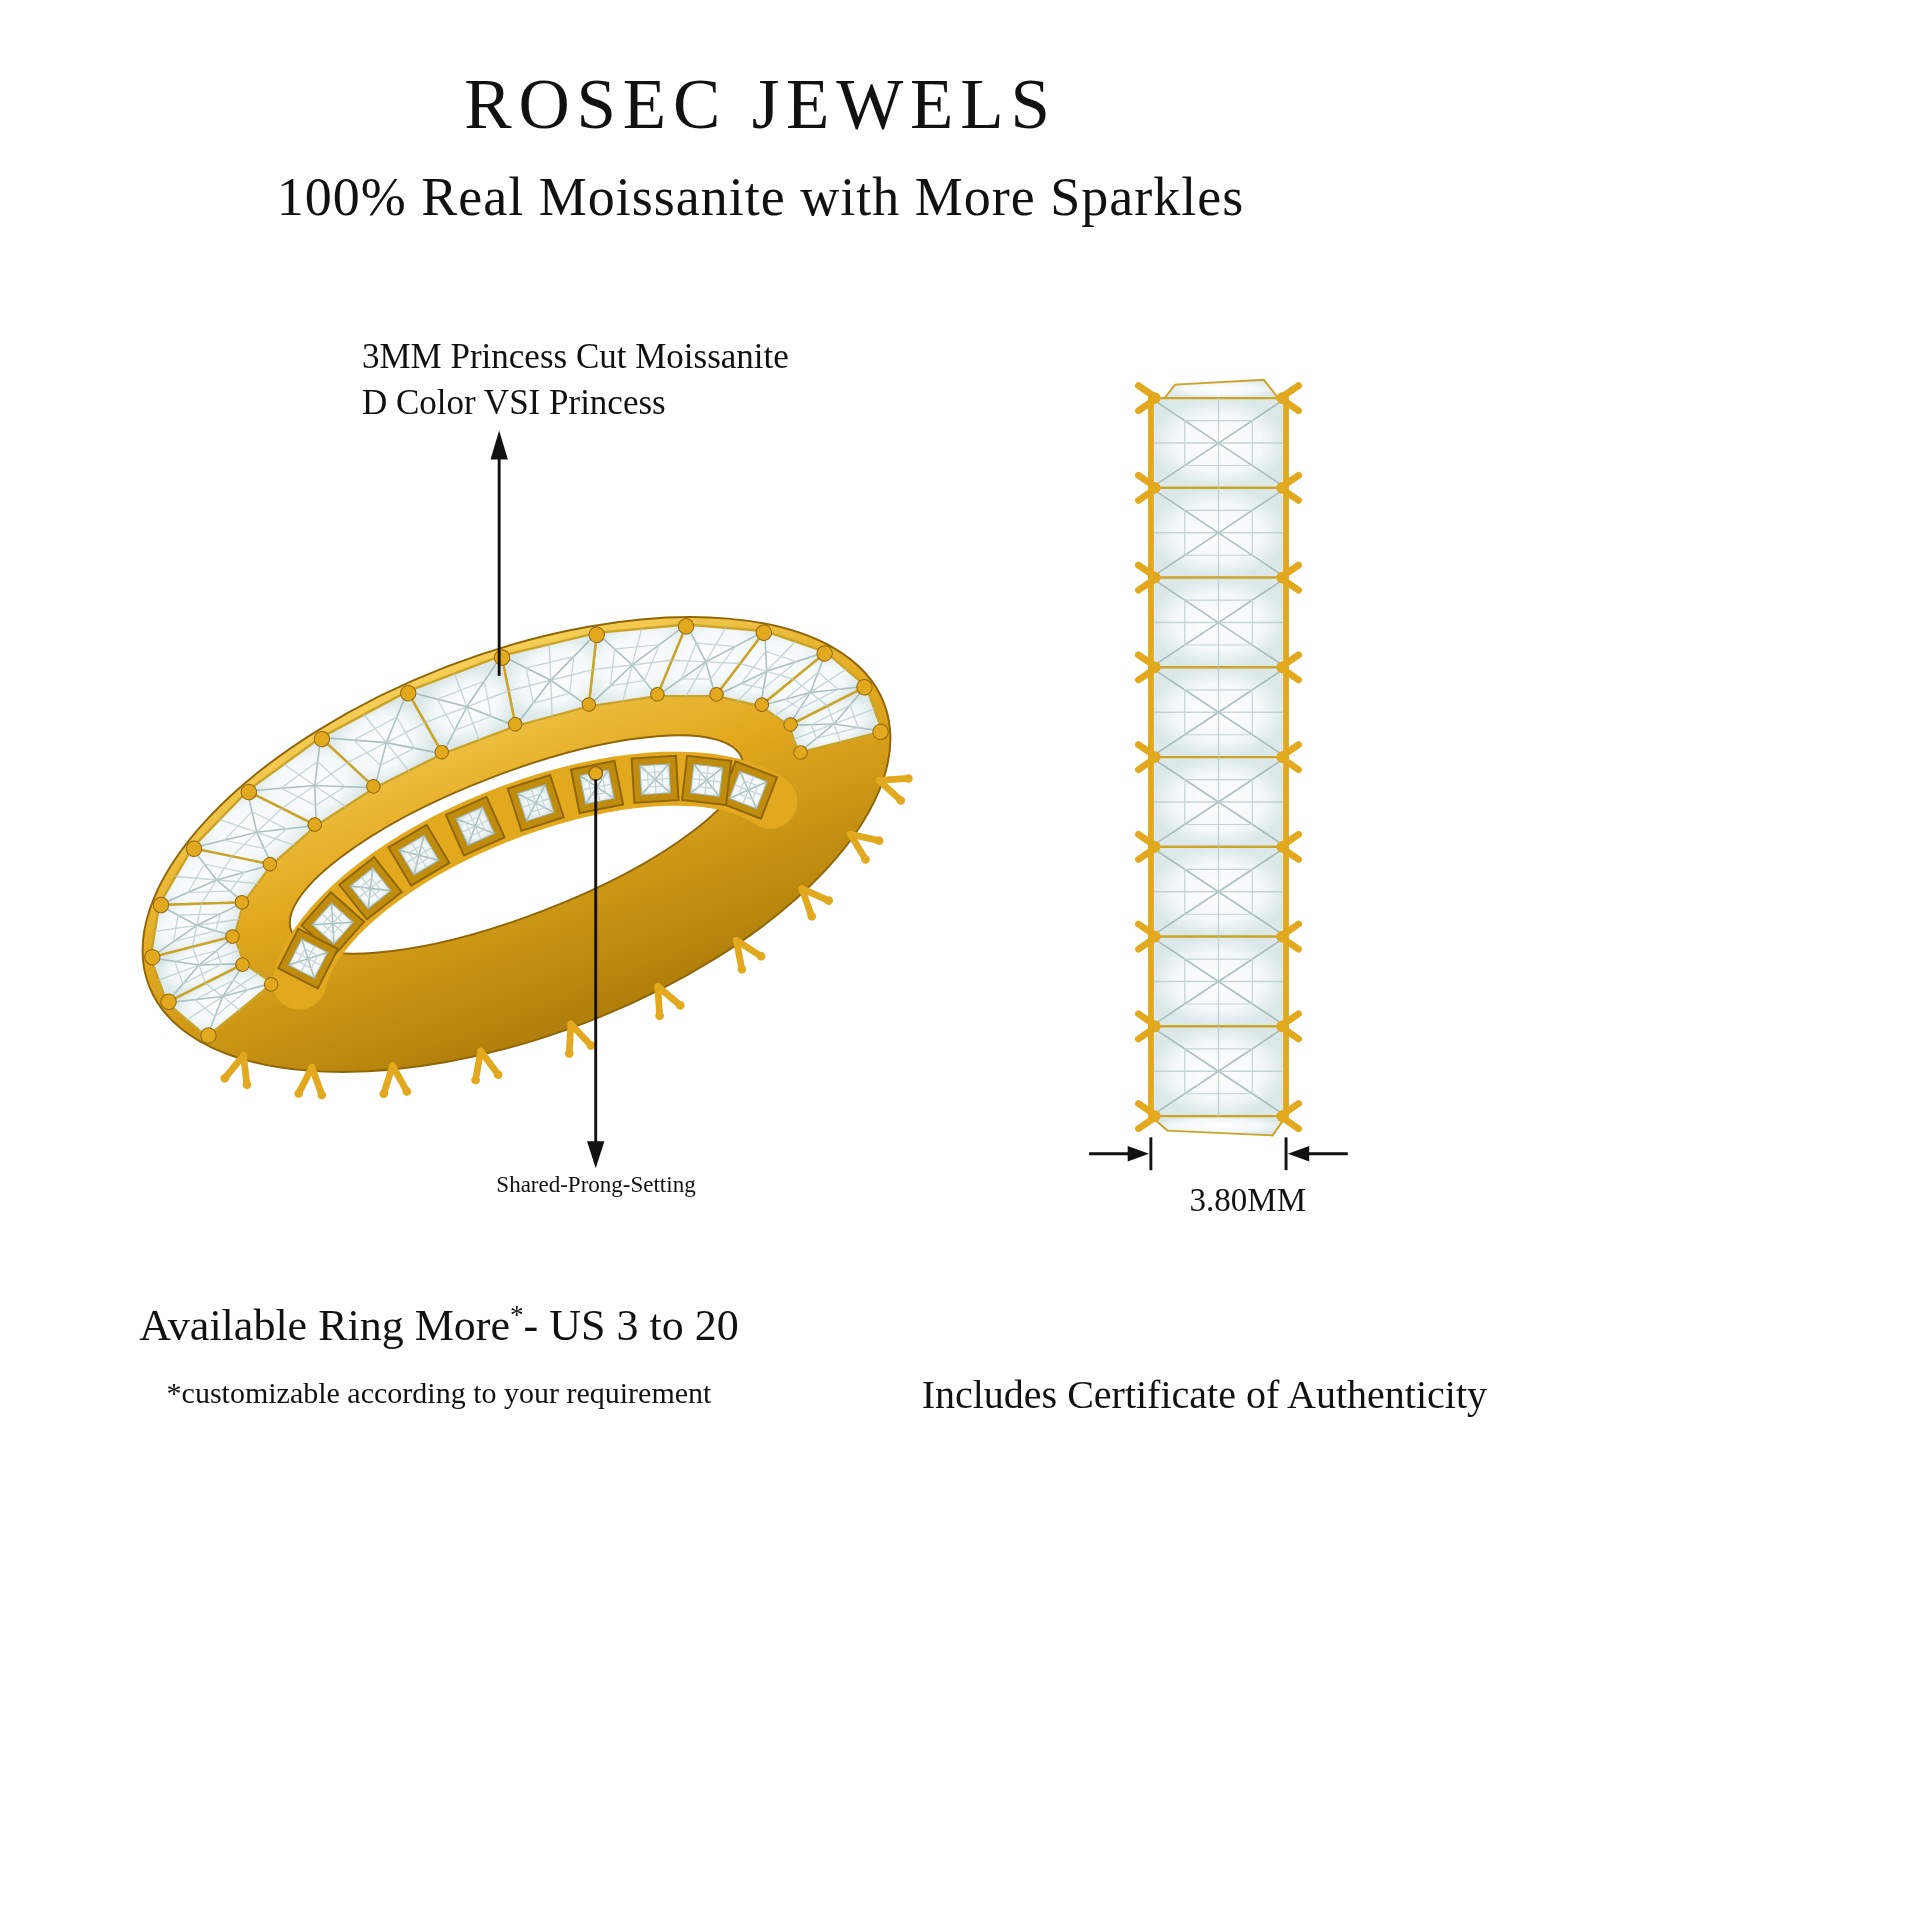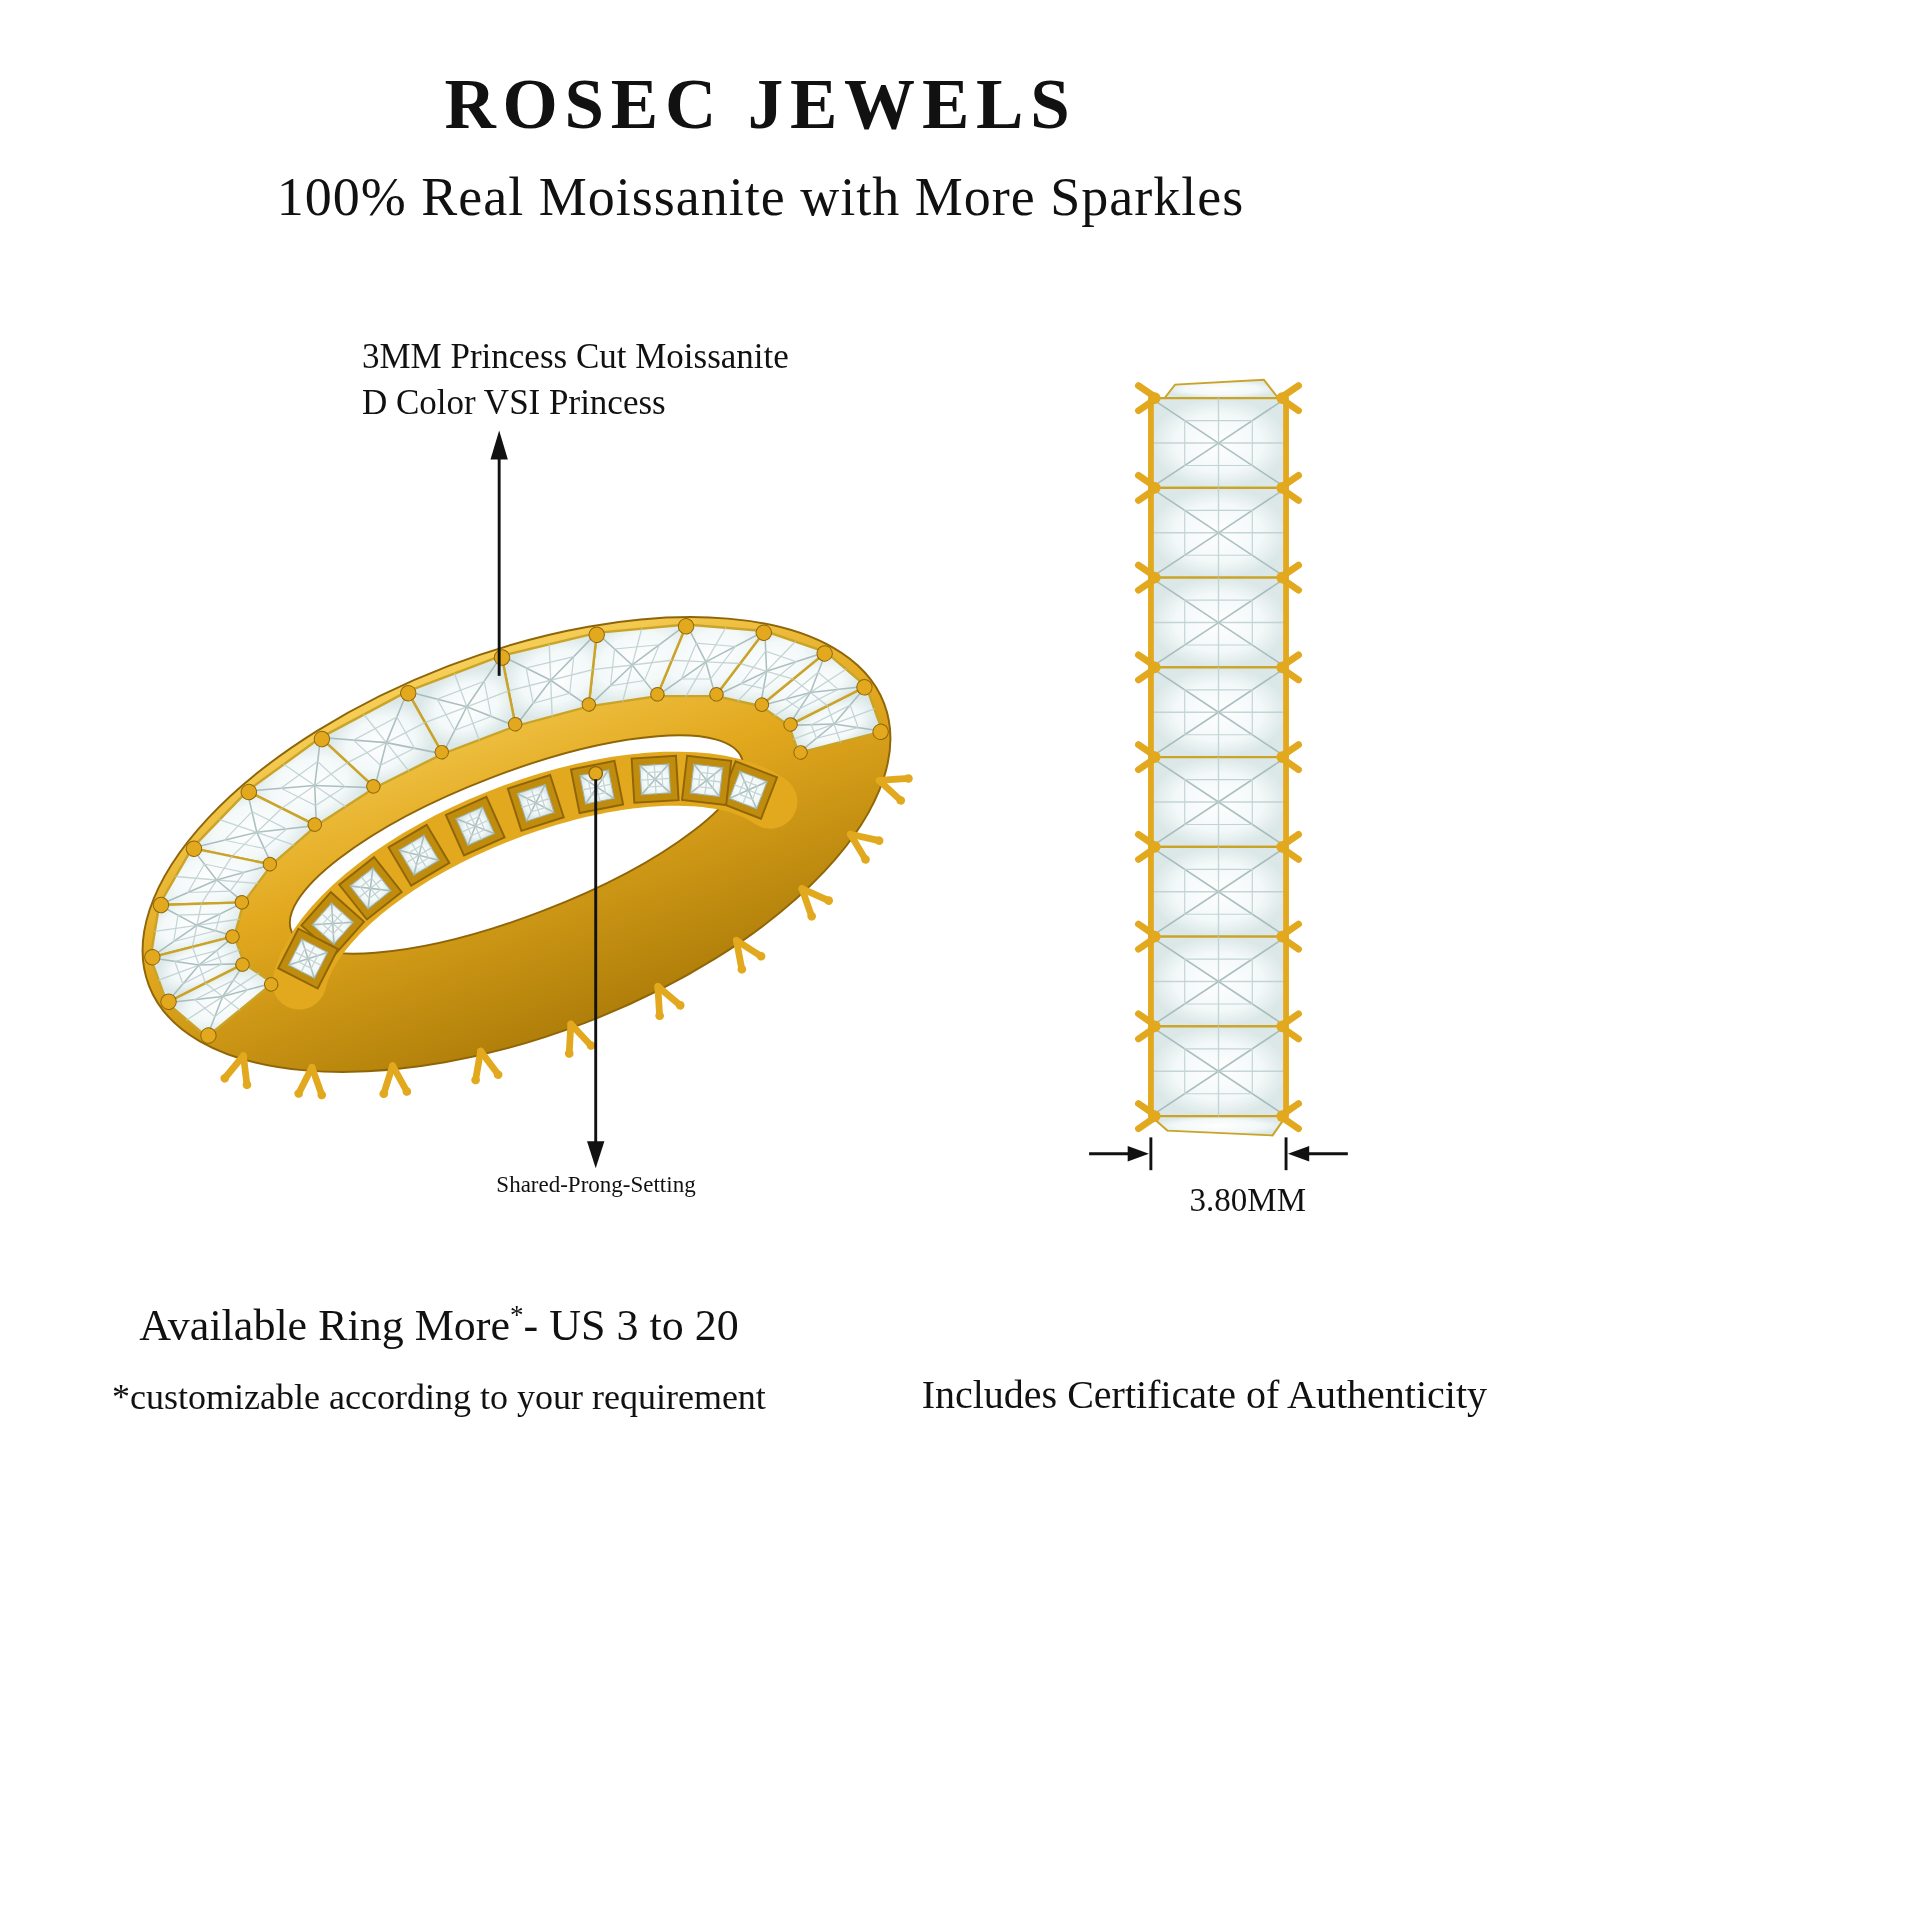--- a/index.html
+++ b/index.html
@@ -1,28 +1,28 @@
 <!DOCTYPE html>
 <html><head>
 <meta charset="utf-8">
 <style>
   html,body{margin:0;padding:0;background:#fff;}
   .page{position:relative;width:1931px;height:1931px;background:#ffffff;overflow:hidden;
         font-family:"Liberation Serif","DejaVu Serif",serif;color:#111;}
   .header{position:absolute;left:0;top:64px;width:1521px;text-align:center;}
-  .header h1{margin:0;font-size:71px;font-weight:700;letter-spacing:6.8px;}
+  .header h1{margin:0;font-size:71px;font-weight:400;letter-spacing:6.8px;}
   .header h2{margin:21px 0 0;font-size:54px;font-weight:400;letter-spacing:1px;}
   .ann{position:absolute;}
   .ann-stone{left:362px;top:334px;font-size:35px;line-height:1.32;text-align:left;}
   .ann-setting{left:352px;top:1172px;width:488px;text-align:center;font-size:23px;}
   .measure-label{left:1132px;top:1182px;width:174px;text-align:right;font-size:33px;}
   .footer-left{position:absolute;left:106px;top:1300px;width:666px;text-align:center;}
   .size-line{font-size:44px;}
   .size-line sup{font-size:27px;}
-  .size-note{margin-top:25px;font-size:36px;}
+  .size-note{margin-top:25px;font-size:30px;}
   .footer-right{position:absolute;left:850px;top:1371px;width:637px;text-align:right;font-size:40px;}
   .ring-svg{position:absolute;}
   #ring-main-svg{left:87px;top:555px;width:859px;height:579px;}
   #ring-side-svg{left:1117px;top:375px;width:203px;height:772px;}
   .overlay{position:absolute;left:0;top:0;width:1931px;height:1931px;pointer-events:none;}
 </style>
 </head>
 <body>
 
 <div class="page">

